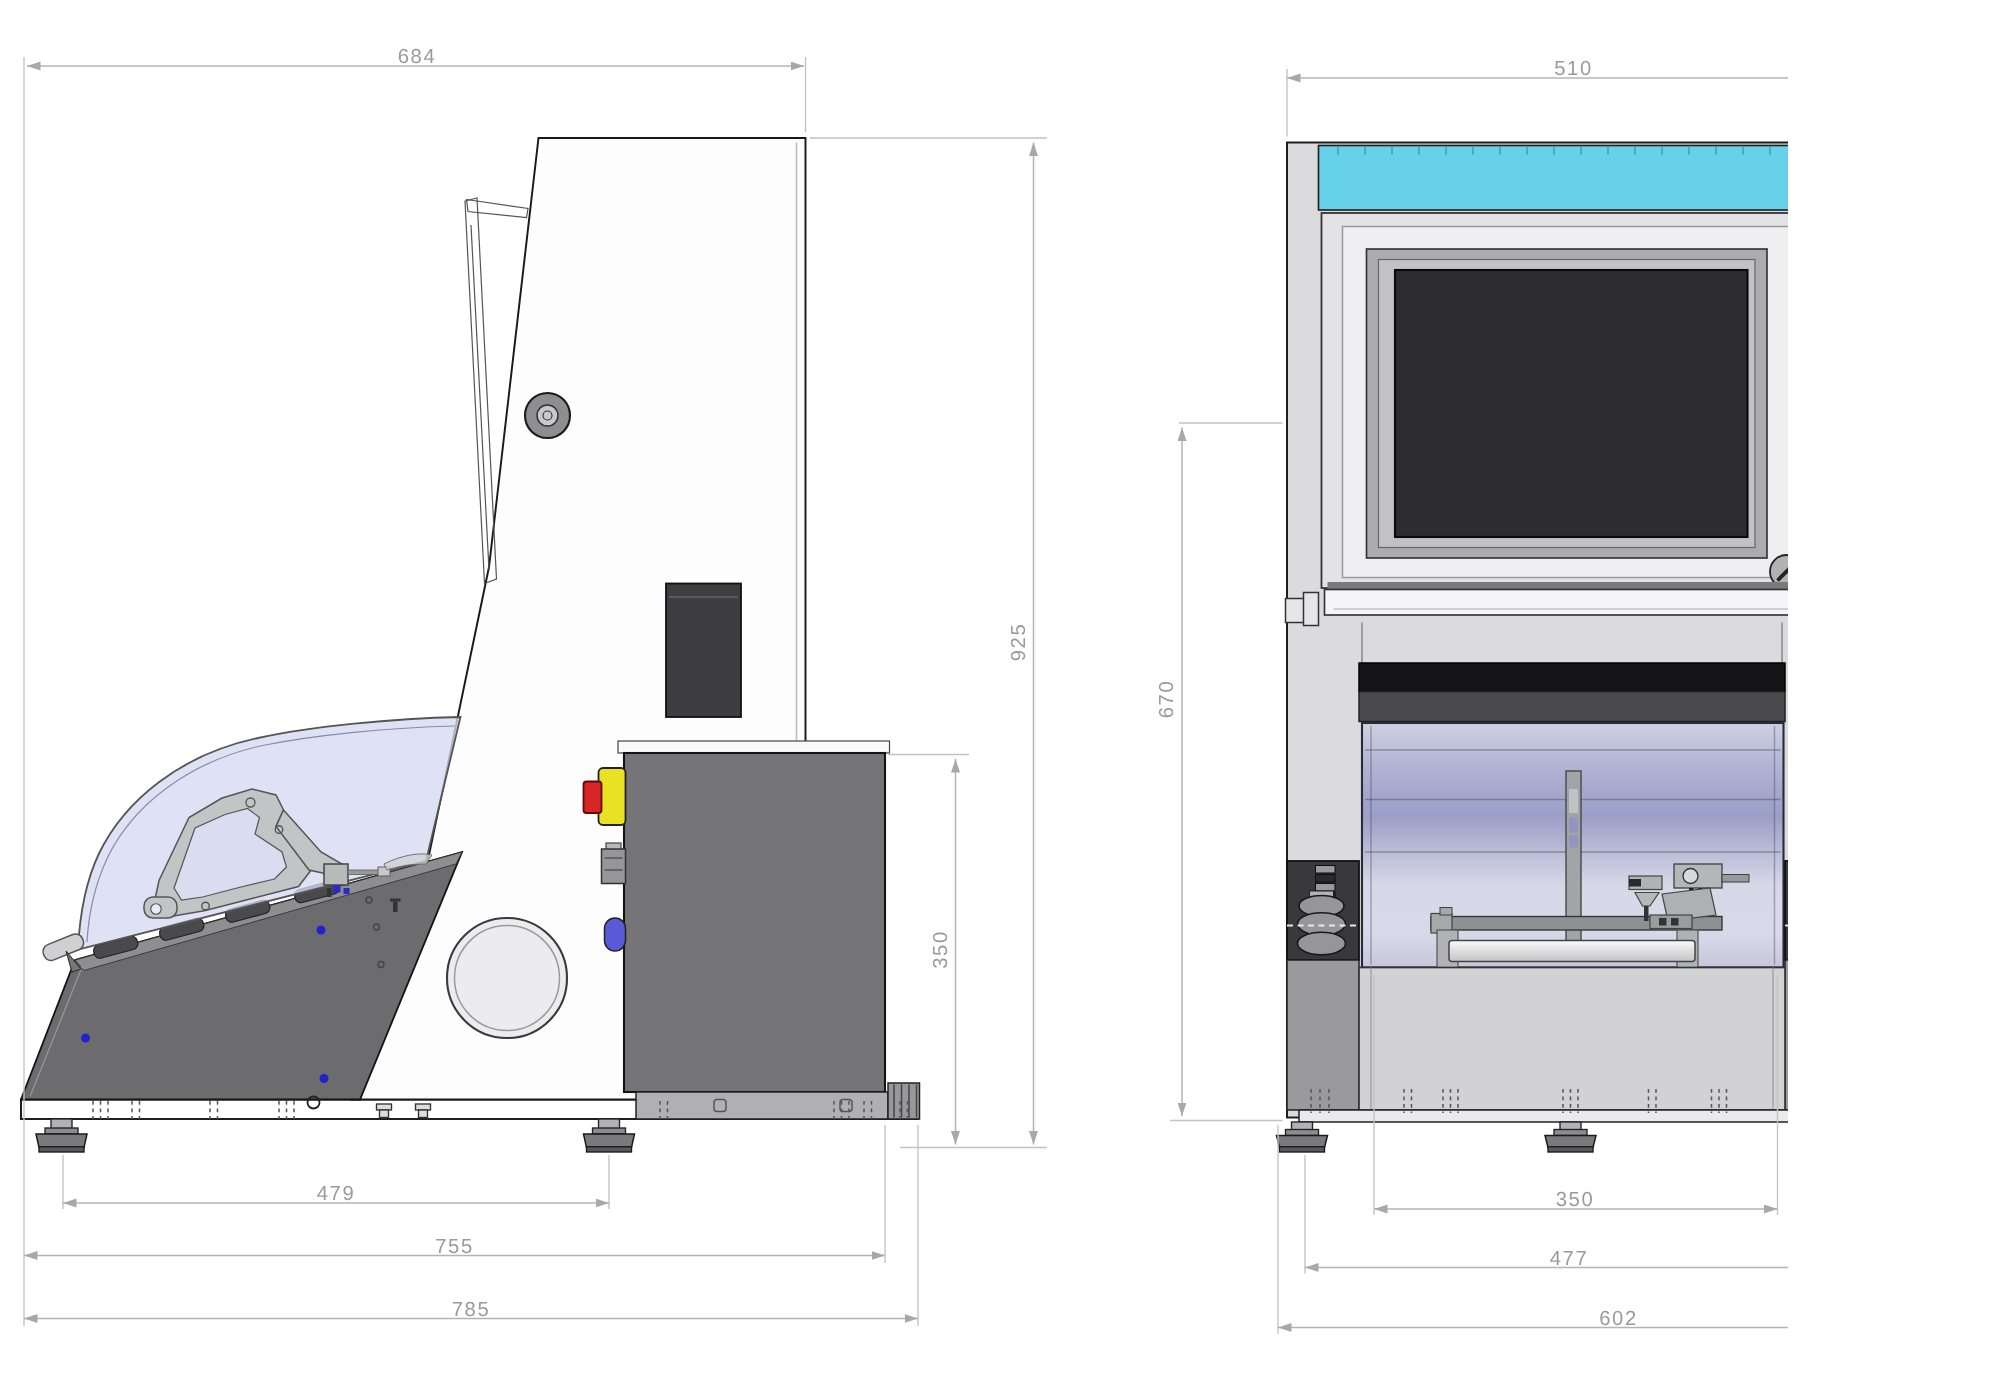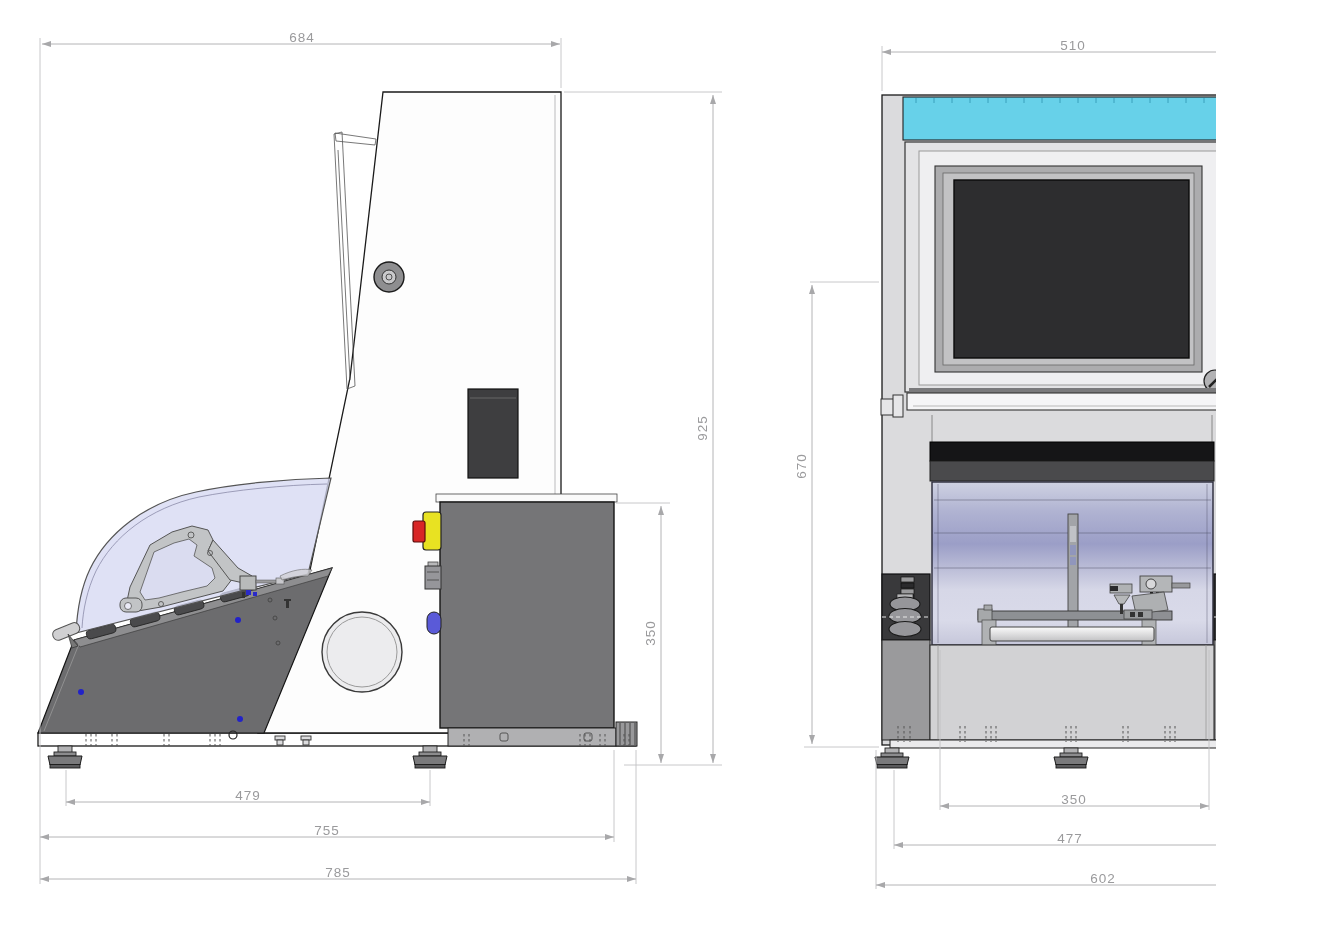--- a/index.html
+++ b/index.html
@@ -1,17 +1,17 @@
 <!DOCTYPE html>
 <html><head>
 <meta charset="utf-8">
 <style>
   html,body{margin:0;padding:0;background:#ffffff;}
   .stage{position:relative;width:1192px;height:927px;background:#ffffff;overflow:hidden;
-         font-family:"Liberation Sans", sans-serif;margin-left:24px;}
+         font-family:"Liberation Sans", sans-serif;}
   svg{position:absolute;left:0;top:0;}
   .dim-text{font-family:"Liberation Sans", sans-serif;font-size:13.5px;letter-spacing:1px;
             fill:#9a9a9c;text-anchor:middle;}
   .dimline{stroke:#b4b4b6;stroke-width:1;fill:none;}
   .extline{stroke:#c2c2c4;stroke-width:0.9;fill:none;}
   .outline{stroke:#1a1a1a;stroke-width:1.3;}
   .thin{stroke:#555;stroke-width:0.8;fill:none;}
 </style>
 </head>
 <body>

